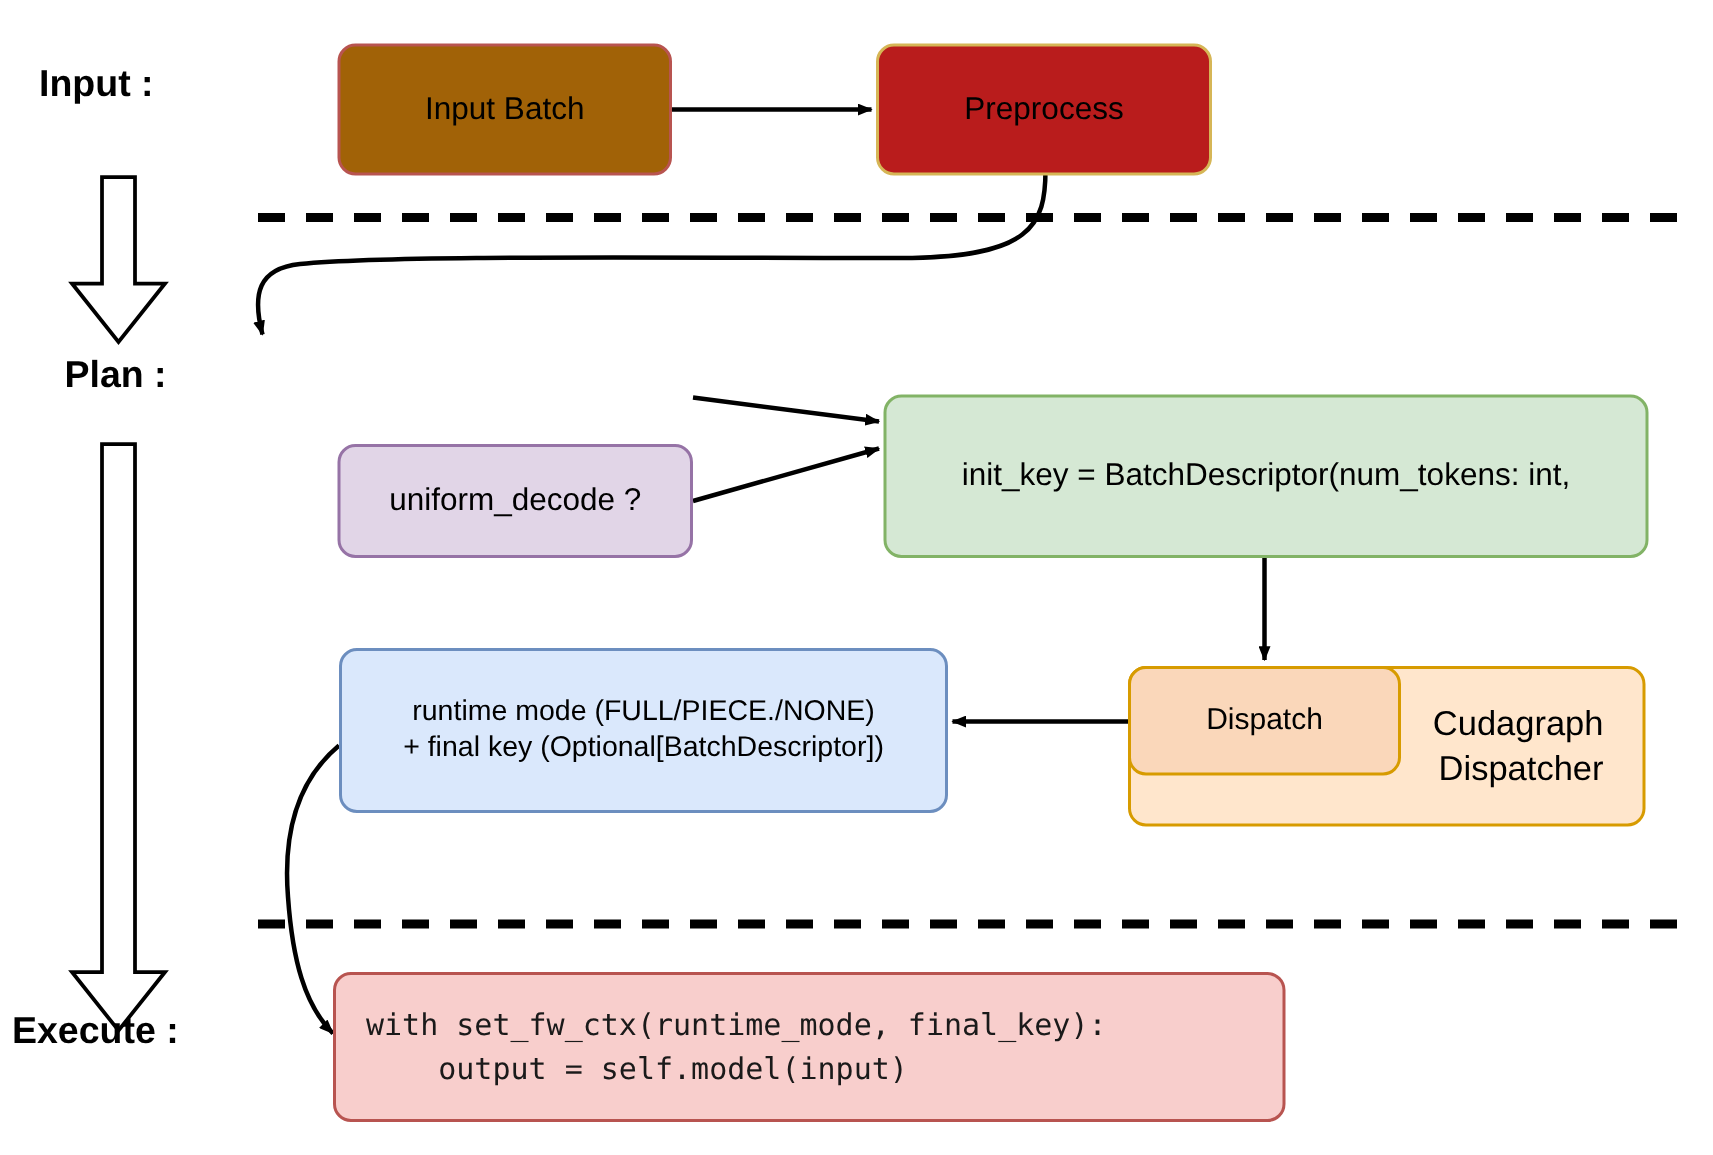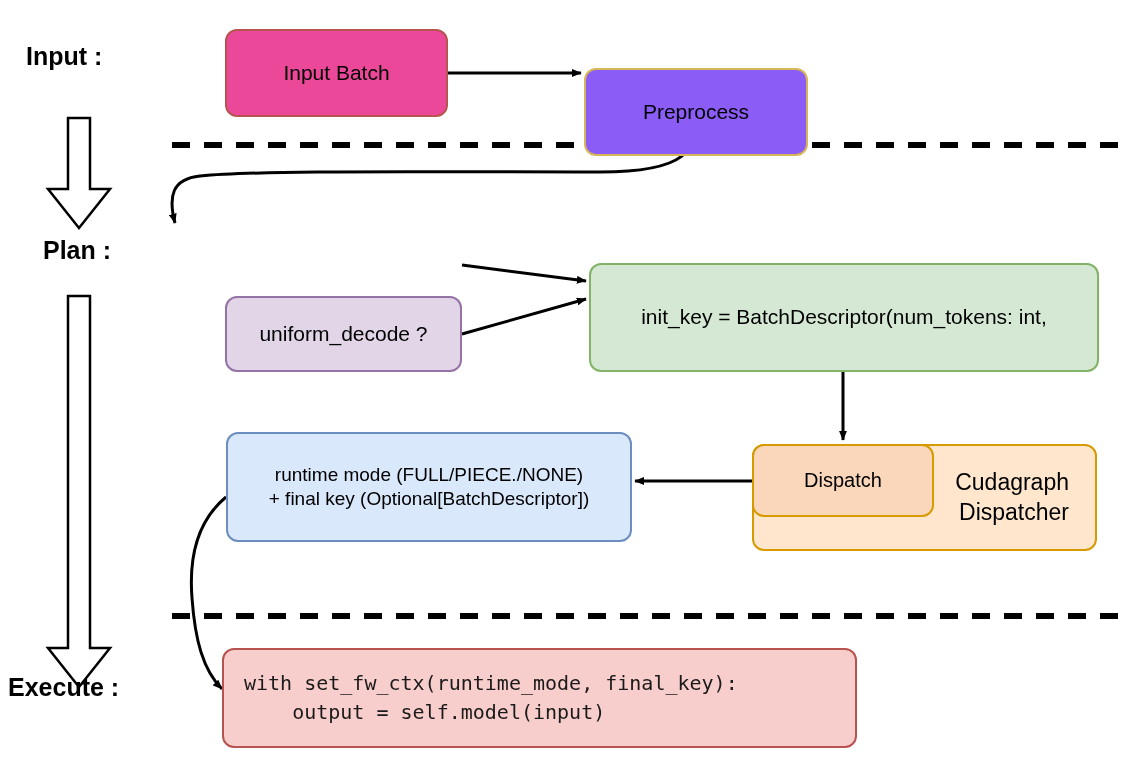--- a/index.html
+++ b/index.html
@@ -48,27 +48,26 @@
     border-radius: 12px;
     border-style: solid;
     border-width: 2px;
     font-family: "Liberation Sans", sans-serif;
     font-size: 21px;
     color: #000000;
     line-height: 1.28;
     padding: 2px 8px;
   }
   .node-input-batch {
-    background: #ec4899;
+    background: #a16207;
     border-color: #b85450;
   }
   .node-preprocess {
-    background: #8b5cf6;
+    background: #b91c1c;
     border-color: #d6b656;
-    margin-top: 39px;
   }
   .node-purple {
     background: #e1d5e7;
     border-color: #9673a6;
   }
   .node-green {
     background: #d5e8d4;
     border-color: #82b366;
   }
   .node-blue {

